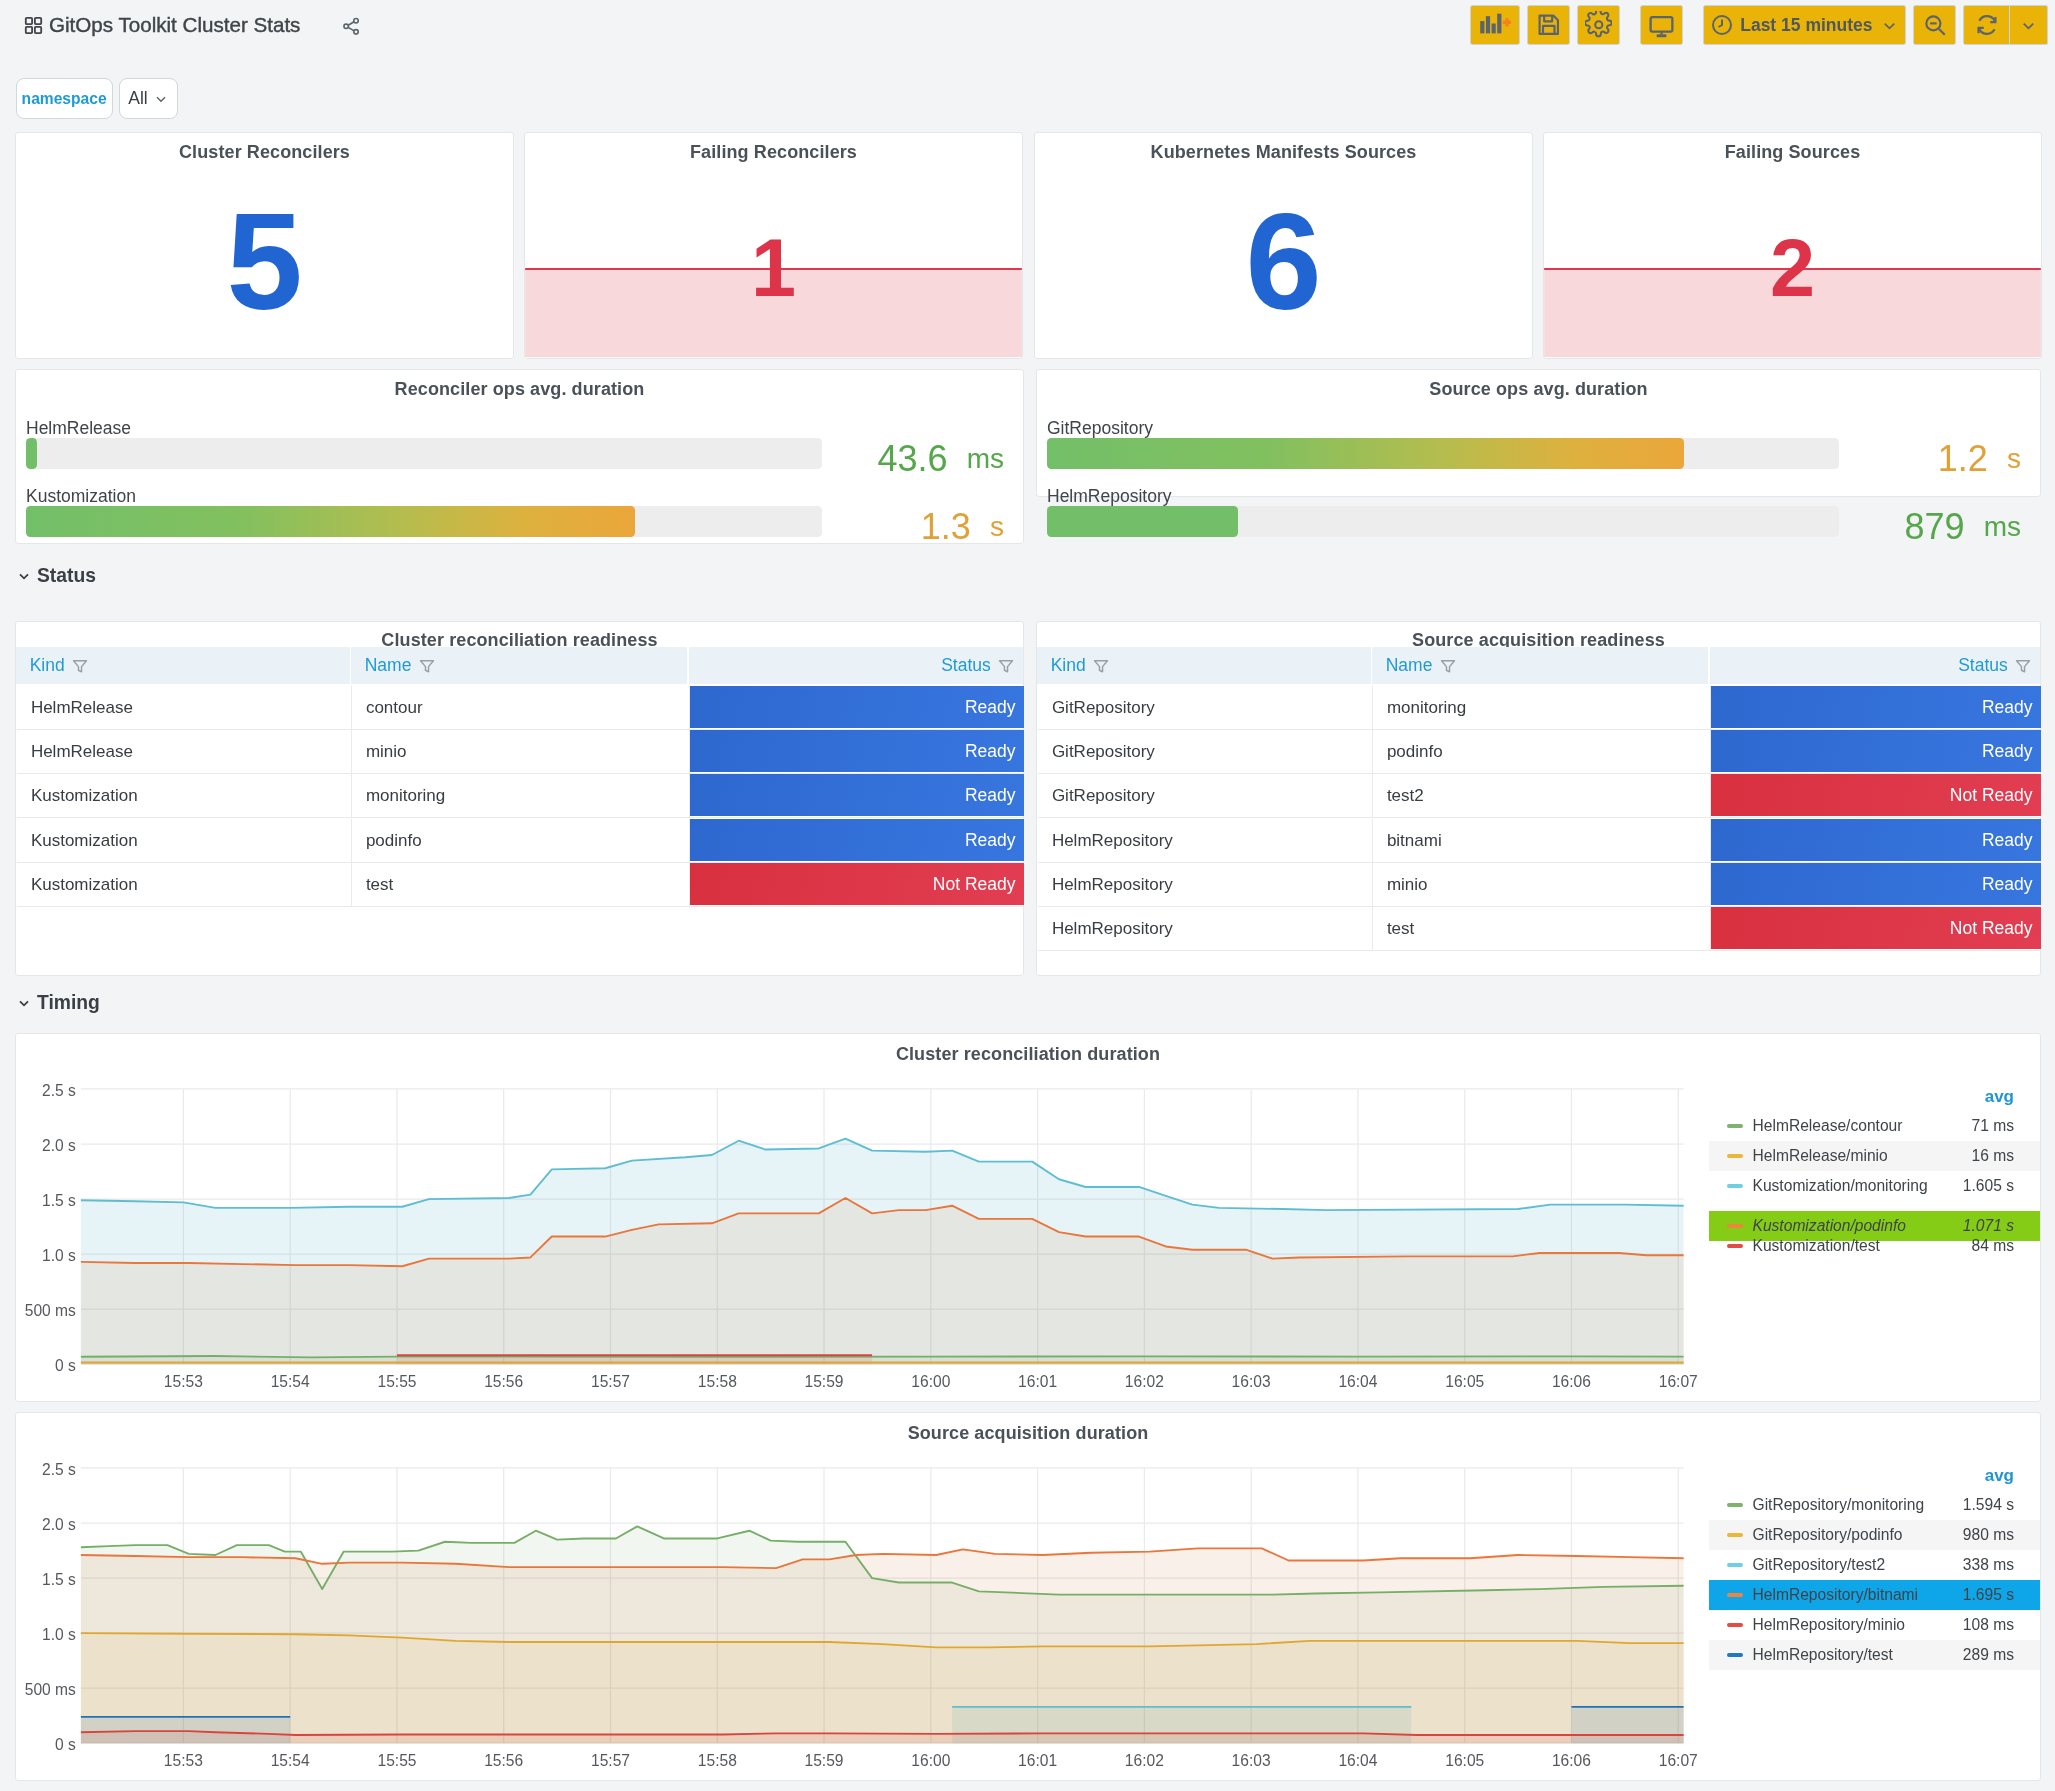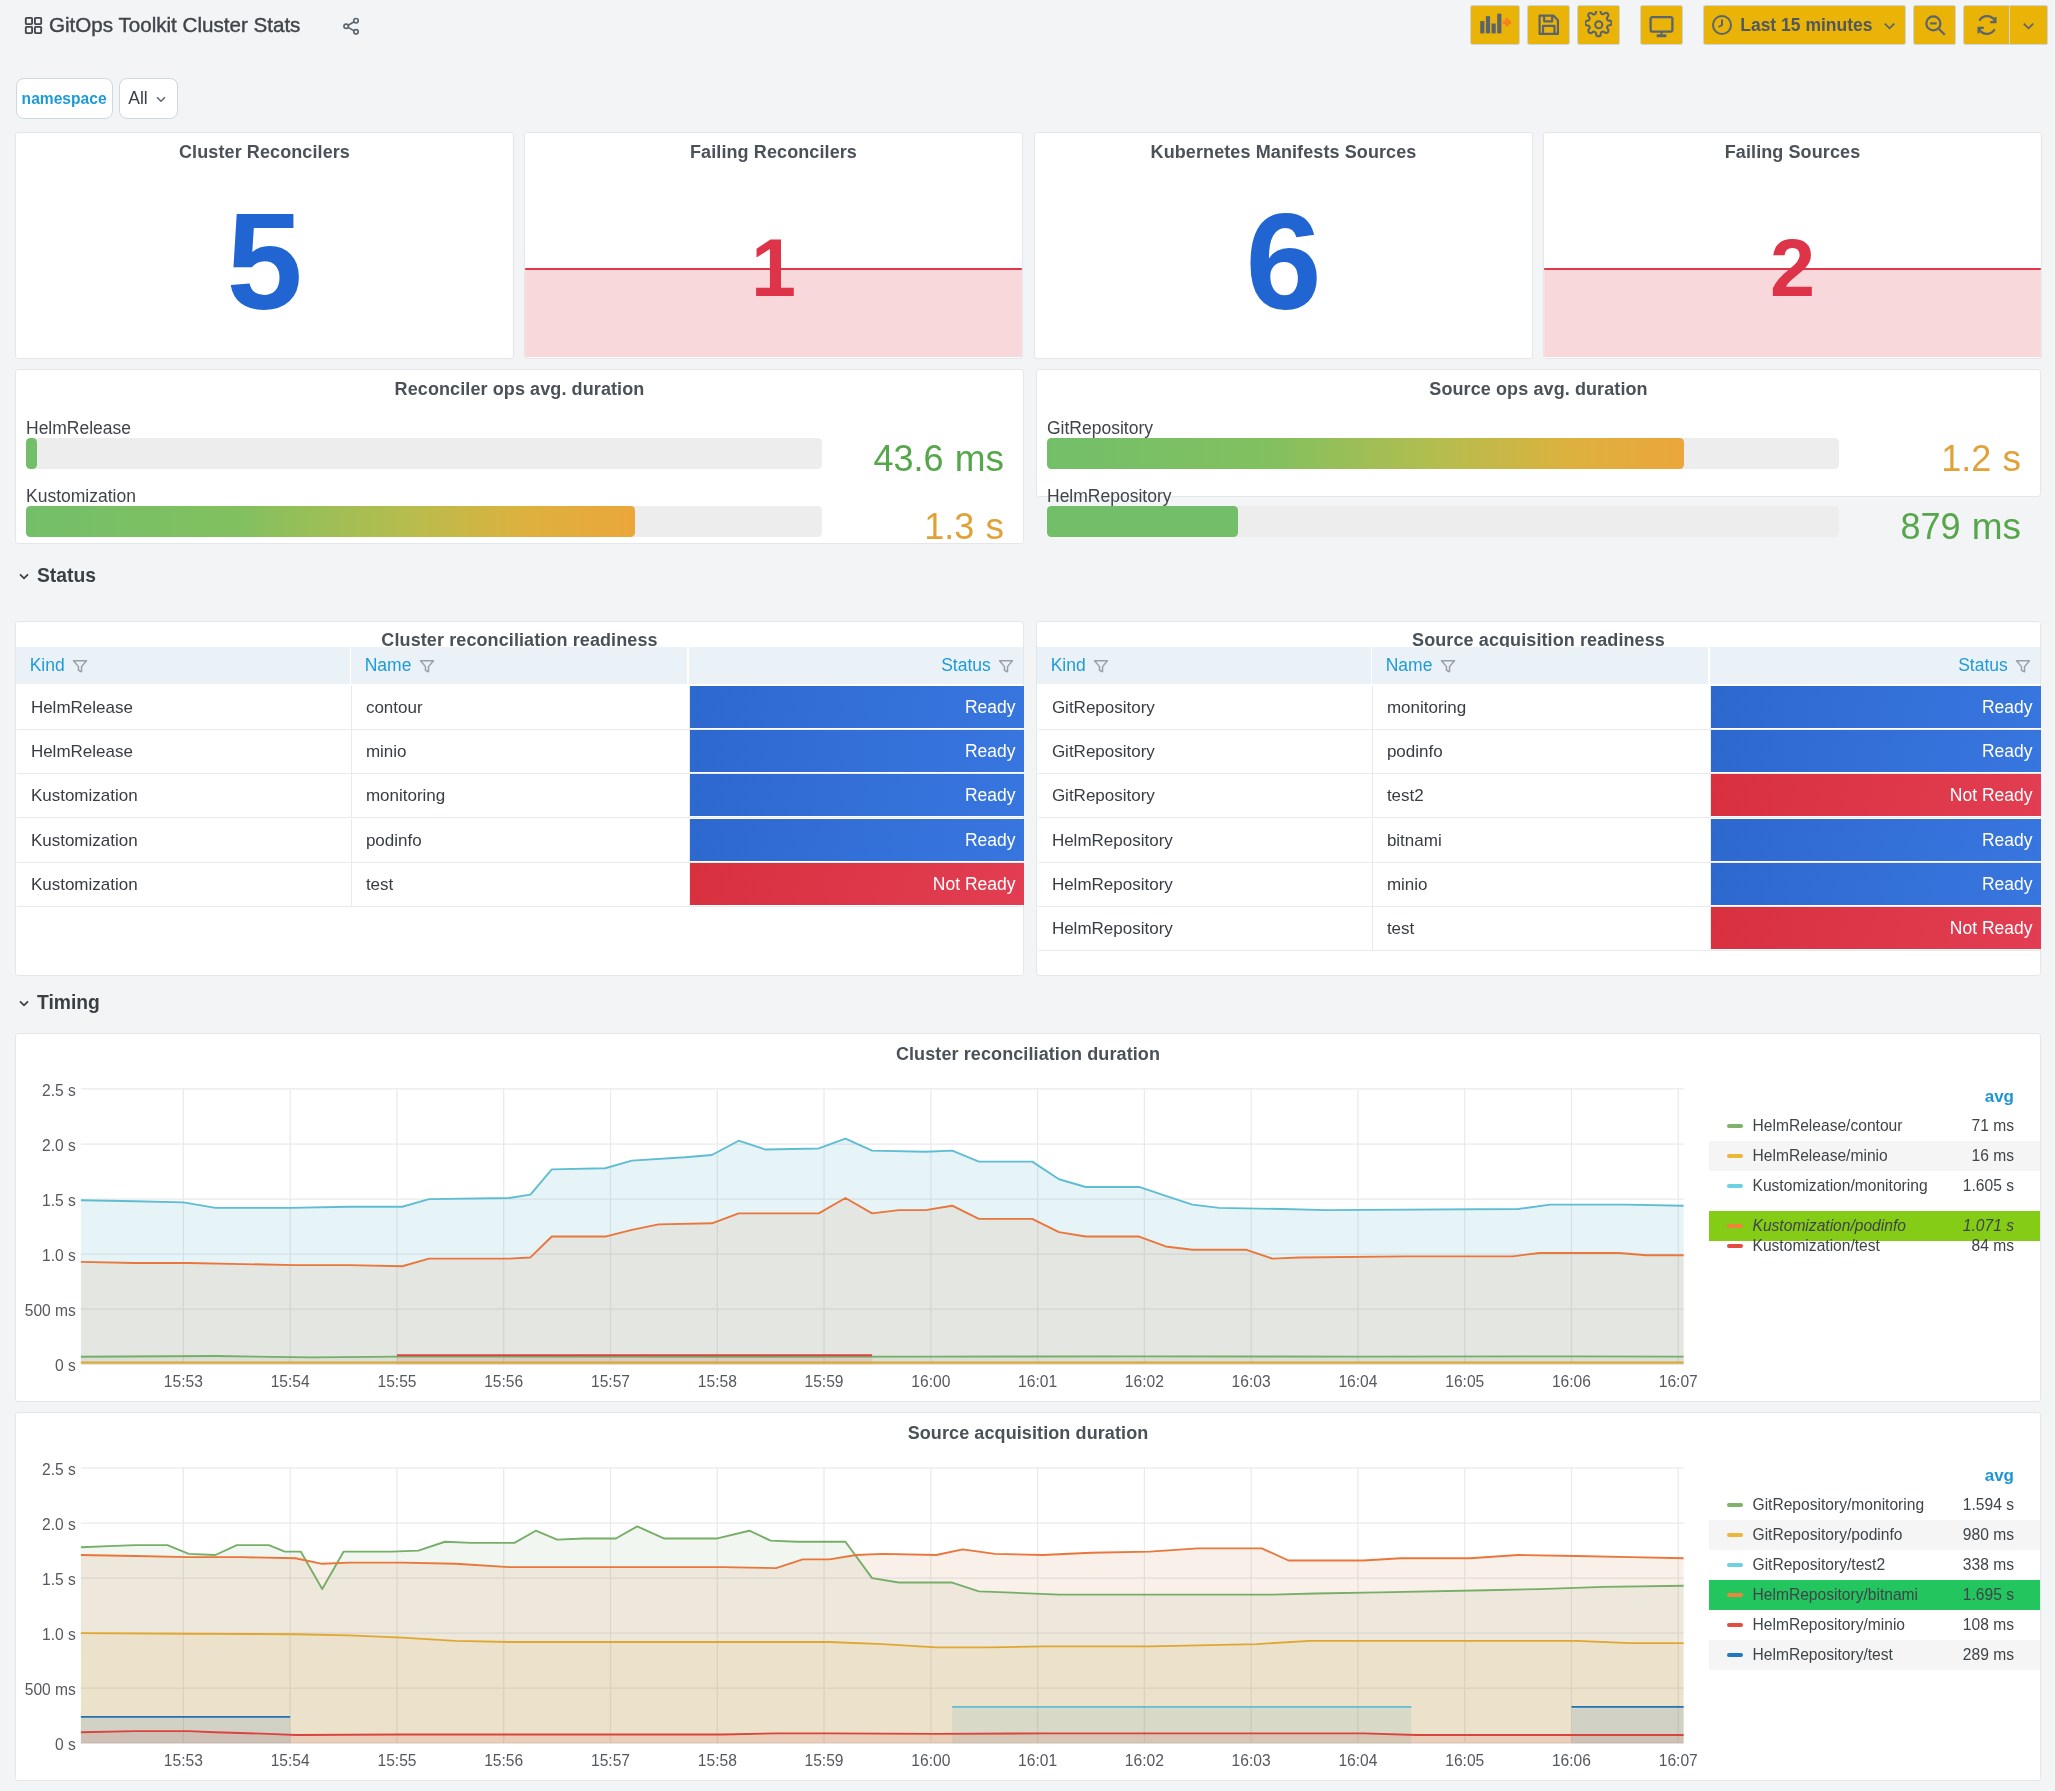--- a/index.html
+++ b/index.html
@@ -8,21 +8,21 @@
 .bignum{position:absolute;left:0;right:0;top:0;bottom:0;display:flex;align-items:center;justify-content:center;padding-top:32px;font-size:137px;font-weight:700;color:#2065d2}
 .rednum{font-size:81px;color:#de3449;padding-top:45px}
 .spark{position:absolute;left:0;top:0}
 .hbtn{position:absolute;top:5px;height:40px;background:#eab308;border:1.2px solid #ccd5db;border-radius:2.5px;display:flex;align-items:center;justify-content:center}
 .vbox{position:absolute;top:78px;height:41px;background:#fff;border:1.2px solid #cfd8dd;border-radius:8px;display:flex;align-items:center;justify-content:center;font-size:17.5px}
 .sechdr{position:absolute;display:flex;align-items:center;gap:5px;font-size:19.3px;font-weight:700;color:#3a3f45}
 .bglabel{position:absolute;left:10px;font-size:17.5px;color:#3f444a}
 .bgtrack{position:absolute;left:10px;height:31px;background:#ededee;border-radius:4.4px}
 .bgfill{height:31px;border-radius:4.4px}
 .bgval{position:absolute;right:19px;font-size:36px;font-weight:400;height:35px;display:flex;align-items:center}
-.bgunit{font-size:37px;margin-left:4px}
+.bgunit{font-size:28px;margin-left:12px}
 .thcell{position:absolute;top:25px;height:37px;background:#ebf2f7;display:flex;align-items:center;padding:0 8.7px 0 13.7px}
 .thtxt{color:#1e9bd7;font-size:17.5px;margin-right:7.5px}
 .thright{justify-content:flex-end}
 .funnel{width:16px;height:16px}
 .trow{position:absolute;left:1.2px;height:44px;border-bottom:1.2px solid #e9eaec}
 .tcell{position:absolute;top:0;height:43px;display:flex;align-items:center;padding-left:13.7px;font-size:17px;color:#383d43;border-right:1.2px solid #e9eaec}
 .stcell{position:absolute;top:0;height:42px;display:flex;align-items:center;justify-content:flex-end;padding-right:8.7px;font-size:17.5px;color:#fff}
 .lgavg{position:absolute;right:26px;font-size:17px;font-weight:700;color:#1f96d4}
 .lgrow{position:absolute;left:1693px;right:0;height:30px;display:flex;align-items:center;font-size:15.6px;color:#3f4449}
 .lgdash{width:16px;height:3.7px;border-radius:1.9px;margin-left:17.5px;margin-right:10px;flex:none}
@@ -432,21 +432,21 @@
     <div class="lgrow" style="top:107px;background:#f5f5f5;">
       <span class="lgdash" style="background:#EAB839"></span>
       <span class="lgname">GitRepository/podinfo</span>
       <span class="lgval">980 ms</span>
     </div>
     <div class="lgrow" style="top:137px;">
       <span class="lgdash" style="background:#6ED0E0"></span>
       <span class="lgname">GitRepository/test2</span>
       <span class="lgval">338 ms</span>
     </div>
-    <div class="lgrow" style="top:167px;background:#22c55e;">
+    <div class="lgrow" style="top:167px;background:#0ea5e9;">
       <span class="lgdash" style="background:#EF843C"></span>
       <span class="lgname">HelmRepository/bitnami</span>
       <span class="lgval">1.695 s</span>
     </div>
     <div class="lgrow" style="top:197px;">
       <span class="lgdash" style="background:#E24D42"></span>
       <span class="lgname">HelmRepository/minio</span>
       <span class="lgval">108 ms</span>
     </div>
     <div class="lgrow" style="top:227px;background:#f5f5f5;">

